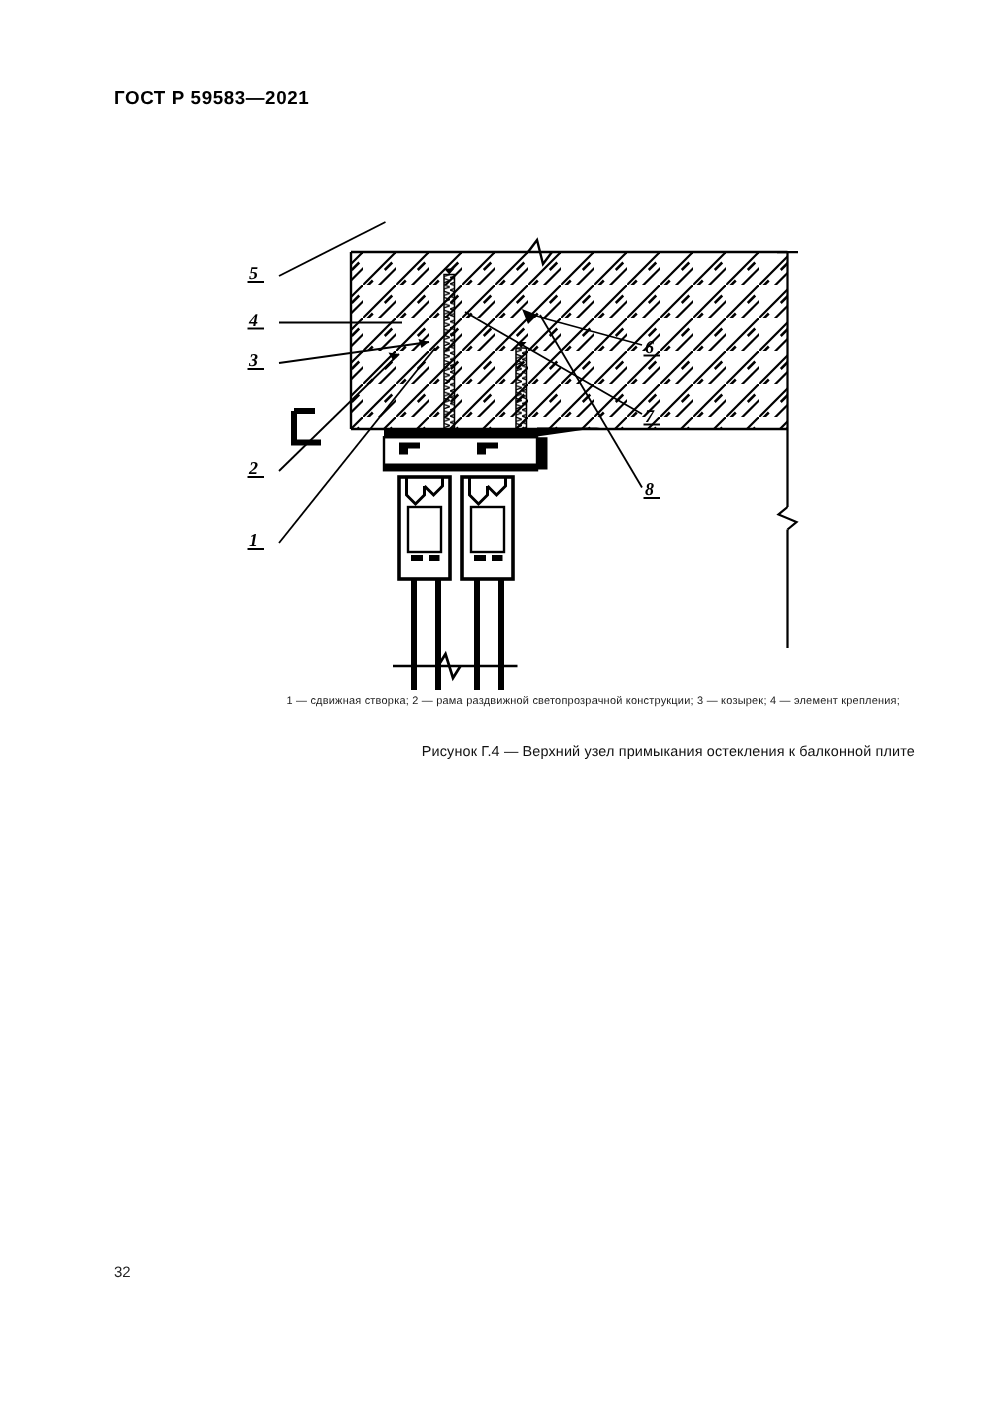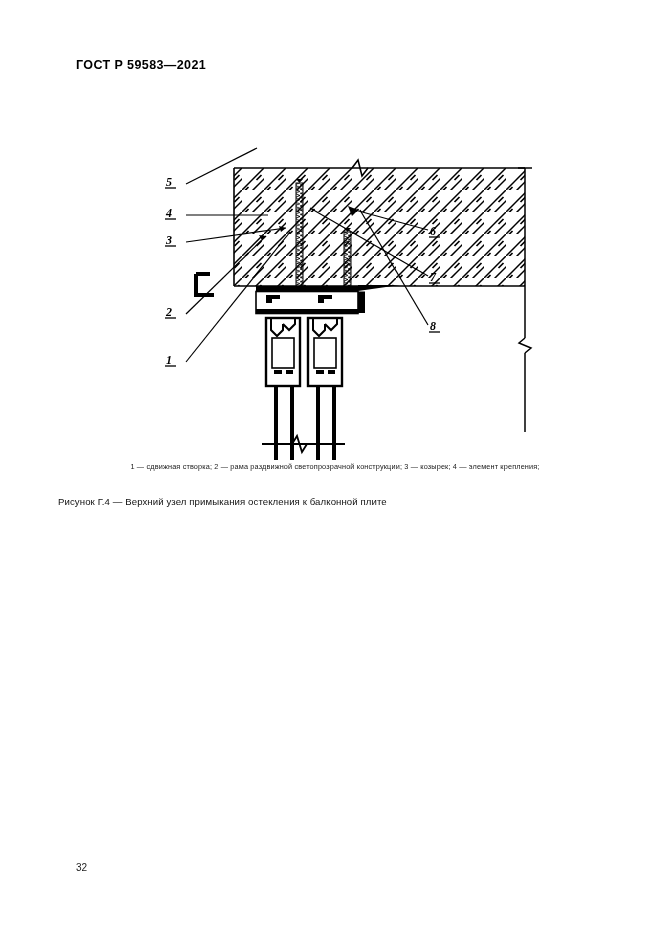--- a/index.html
+++ b/index.html
@@ -48,47 +48,46 @@
     left: 0; top: 0;
     display: block;
   }
 
   
   .legend {
     position: absolute;
     left: 70px;
     top: 461px;
     width: 530px;
-    text-align: center;
+    text-align: right;
     font-size: 7.3px;
     line-height: 11.8px;
     letter-spacing: 0.15px;
     color: #1a1a1a;
   }
 
   
   .fig-caption {
     position: absolute;
-    left: 58px;
+    left: 80px;
     top: 496px;
     width: 530px;
-    text-align: left;
+    text-align: right;
     font-size: 9.6px;
     letter-spacing: 0.1px;
     color: #111;
   }
 
   
   .page-number {
     position: absolute;
     left: 76px;
     top: 843px;
     font-size: 10px;
     color: #222;
-    margin-top: 19px;
   }
 </style>
 </head>
 <body>
 
 <div class="page">
 
   <div class="doc-header">ГОСТ Р 59583—2021</div>
 
   <div class="figure-block">

